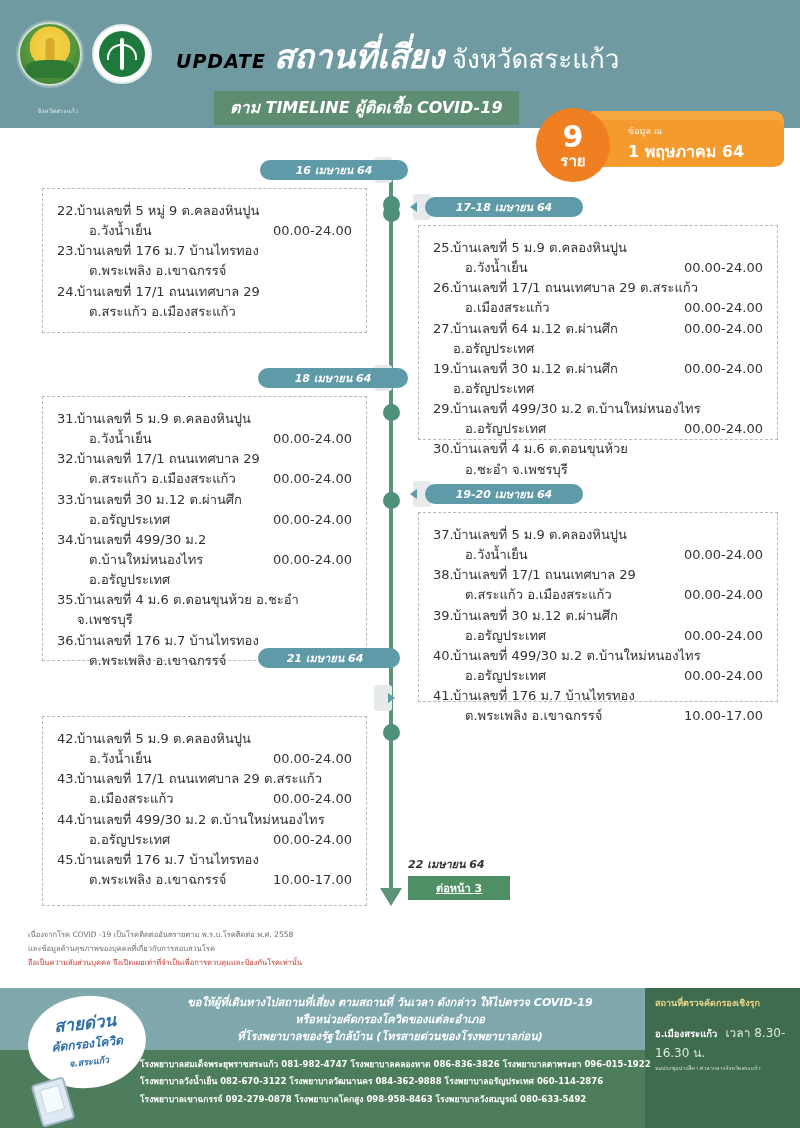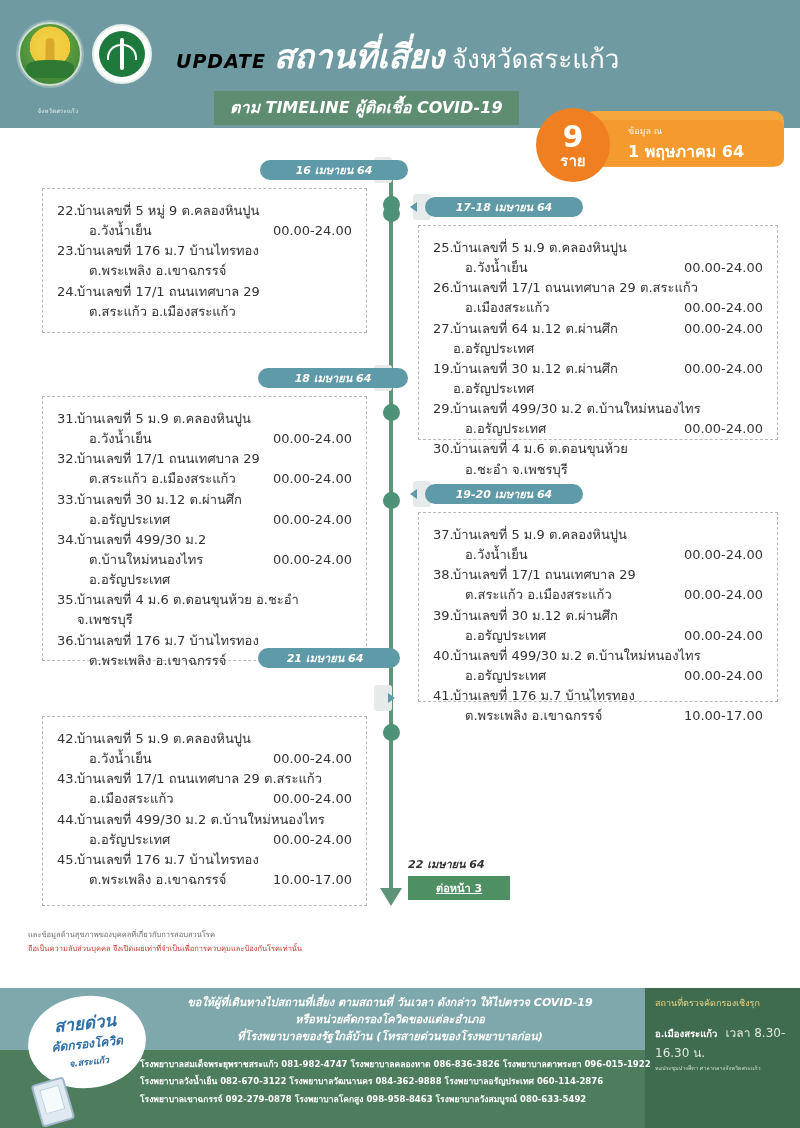--- a/index.html
+++ b/index.html
@@ -99,21 +99,21 @@
   .bub2{font-size:12px;font-weight:bold;font-style:italic;color:#2e6fa8;margin-top:2px;}
   .bub3{font-size:9px;font-weight:bold;font-style:italic;color:#2e6fa8;margin-top:2px;}
   .phone-icon{position:absolute;left:36px;top:92px;width:30px;height:40px;
     background:#dfe9f2;border:2px solid #9fb6c9;border-radius:4px;transform:rotate(-16deg);}
   .phone-icon::after{content:"";position:absolute;left:5px;top:5px;right:5px;bottom:10px;
     background:#f5fafd;border:1px solid #bcd0de;}
   .f-msg{position:absolute;left:140px;top:6px;width:500px;text-align:center;color:#ffffff;}
   .f-msg div{font-size:11px;font-weight:bold;font-style:italic;line-height:1.55;}
   .f-tels{position:absolute;left:140px;top:68px;width:500px;color:#ffffff;}
   .f-tels div{font-size:8.5px;font-weight:bold;line-height:2.05;white-space:nowrap;}
-  .fr-title{position:absolute;left:10px;top:8px;font-size:9px;font-weight:normal;color:#f0d98a;}
+  .fr-title{position:absolute;left:10px;top:8px;font-size:9px;font-weight:bold;color:#f0d98a;}
   .fr-item{position:absolute;left:10px;width:140px;color:#ffffff;}
   .fr-name{font-size:9.5px;font-weight:bold;display:inline;}
   .fr-time{font-size:12px;display:inline;margin-left:3px;color:#dfe8df;}
   .fr-sub{font-size:5.5px;color:#cfe0cf;margin-top:2px;line-height:1.5;}
 </style>
 </head>
 <body>
 
 <div class="header">
   <div class="logos">
@@ -459,20 +459,21 @@
       </div>
     </div>
   </div>
 
 <div class="cont">
   <div class="cont-date">22 เมษายน 64</div>
   <div class="cont-badge">ต่อหน้า 3</div>
 </div>
 
 <div class="disc">
+  <div>เนื่องจากโรค COVID -19 เป็นโรคติดต่ออันตรายตาม พ.ร.บ.โรคติดต่อ พ.ศ. 2558</div>
   <div>และข้อมูลด้านสุขภาพของบุคคลที่เกี่ยวกับการสอบสวนโรค</div>
   <div class="red">ถือเป็นความลับส่วนบุคคล จึงเปิดเผยเท่าที่จำเป็นเพื่อการควบคุมและป้องกันโรคเท่านั้น</div>
 </div>
 
 <div class="footer">
   <div class="f-top"></div>
   <div class="f-right">
     <div class="fr-title">สถานที่ตรวจคัดกรองเชิงรุก</div>
     <div class="fr-item" style="top:34px;">
       <span class="fr-name">อ.เมืองสระแก้ว</span>

